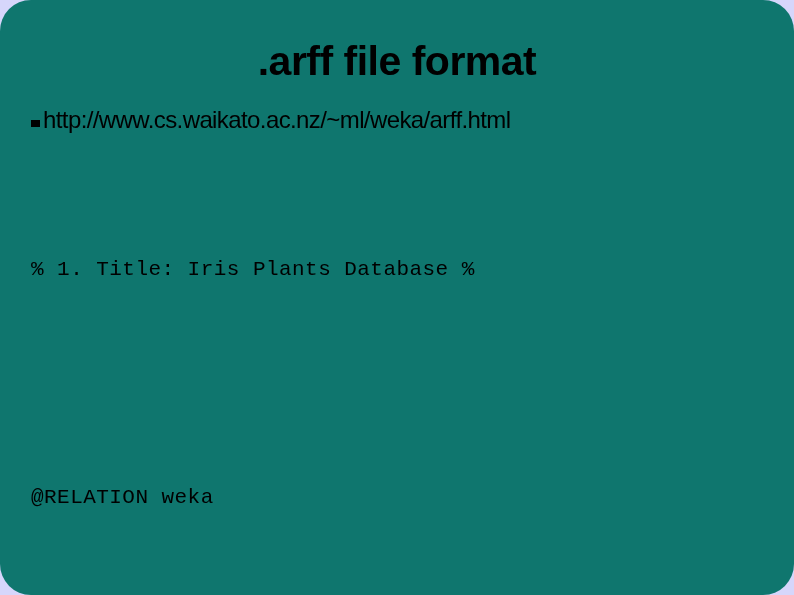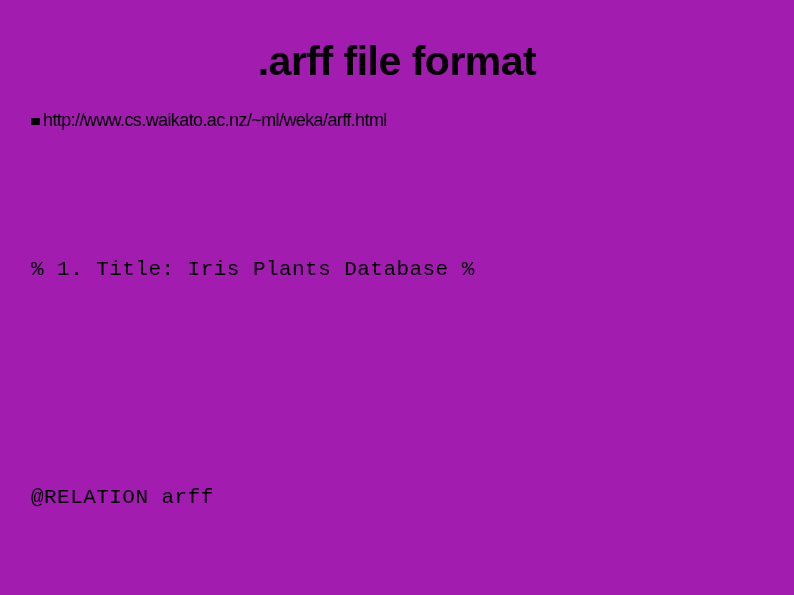--- a/index.html
+++ b/index.html
@@ -11,22 +11,23 @@
     height: 595px;
     background: #d6d6fb;
     overflow: hidden;
     font-family: "Liberation Sans", sans-serif;
     color: #000000;
   }
   .slide {
     position: relative;
     width: 794px;
     height: 595px;
-    background: #a21caf;
+    background: #0f766e;
     overflow: hidden;
+    border-radius: 31px;
   }
   .slide-title {
     position: absolute;
     left: 0;
     top: 38px;
     width: 794px;
     text-align: center;
     font-family: "Liberation Sans", sans-serif;
     font-weight: bold;
     font-size: 41px;
@@ -49,21 +50,21 @@
     height: 7px;
     background: #000000;
     margin-right: 3px;
     position: relative;
     top: -1px;
     flex: 0 0 auto;
   }
   .bullet-text {
     font-family: "Liberation Sans", sans-serif;
     font-weight: normal;
-    font-size: 18px;
+    font-size: 24px;
     line-height: 32px;
     letter-spacing: -0.6px;
     color: #000000;
     white-space: nowrap;
   }
   .code-block {
     position: absolute;
     left: 31px;
     top: 163px;
     width: 745px;
@@ -91,21 +92,21 @@
   <div class="slide-title">.arff file format</div>
 
   <div class="bullet-row">
     <span class="bullet-mark"></span>
     <span class="bullet-text">http://www.cs.waikato.ac.nz/~ml/weka/arff.html</span>
   </div>
 
   <div class="code-block">
     <div class="code-line">% 1. Title: Iris Plants Database %</div>
     <div class="code-line blank"></div>
-    <div class="code-line">@RELATION arff</div>
+    <div class="code-line">@RELATION weka</div>
     <div class="code-line blank"></div>
     
     
     
     
     
     
     
     
     

